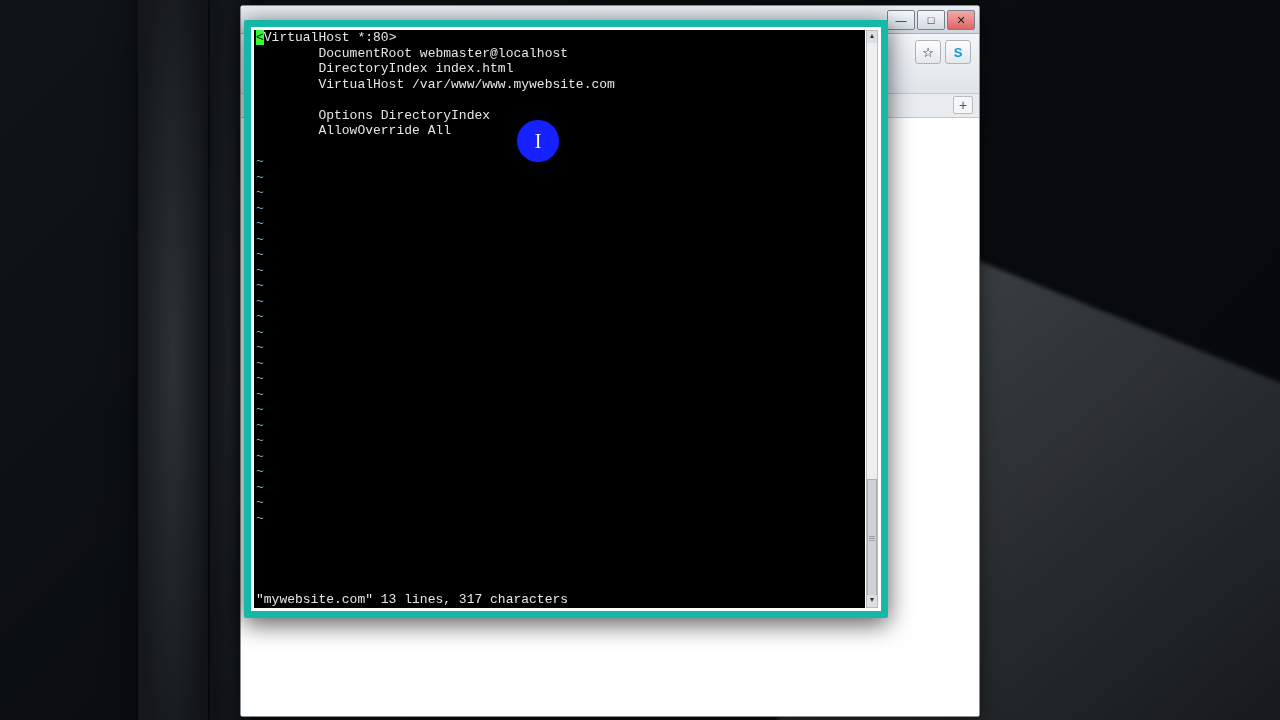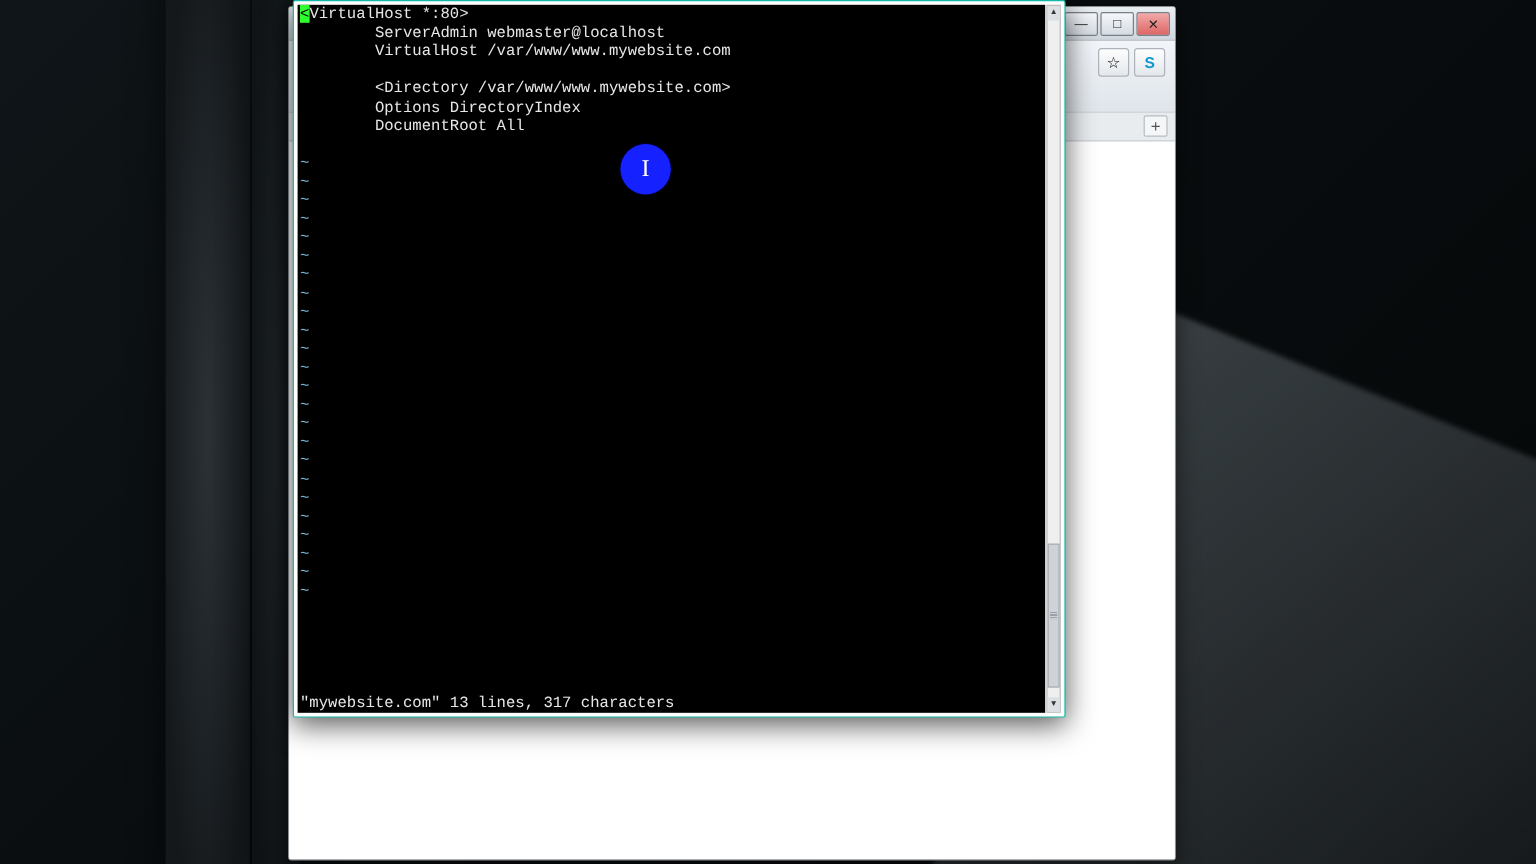--- a/index.html
+++ b/index.html
@@ -49,24 +49,24 @@
   }
   .tb-icons { position:absolute; right:8px; top:6px; display:flex; gap:4px;}
   .tb-icon { width:26px; height:24px; background:linear-gradient(#fdfdfd,#e4e8ec); border:1px solid #adb3b9; border-radius:3px; display:flex; align-items:center; justify-content:center; font-size:13px;}
   .tabstrip { position:absolute; left:0; right:0; top:88px; height:24px; background:#e8ecef; border-bottom:1px solid #c0c6cc;}
   .addtab { position:absolute; right:6px; top:2px; width:20px; height:18px; background:#f4f6f8; border:1px solid #b6bcc2; border-radius:2px; text-align:center; font-size:14px; line-height:16px; color:#555;}
   .browser-body { position:absolute; top:112px; left:0; right:0; bottom:0; background:#fff;}
 
   
   .terminal {
     position: absolute;
-    left: 244px; top: 0;
+    left: 244px; top: 20px;
     width: 644px; height: 598px;
     background: #fff;
-    border: 1px solid #14b8a6;
+    border: 7px solid #14b8a6;
     border-radius: 2px;
     box-shadow: 0 6px 24px rgba(0,0,0,.65);
   }
   .term-inner {
     position:absolute; left:3px; right:16px; top:3px; bottom:3px;
     background:#000;
     font-family: "Courier New", monospace;
     font-size: 13px; line-height: 15.5px;
     color:#e6e6e6;
     overflow:hidden;
@@ -117,26 +117,26 @@
   <div class="tabstrip">
     <div class="addtab">+</div>
   </div>
   <div class="browser-body"></div>
 </div>
 
 <div class="terminal">
   <div class="term-inner">
     <div id="term-lines">
         <div class="line"><span class="cursor">&lt;</span>VirtualHost *:80&gt;</div>
-        <div class="line">        ServerAdmin webmaster@localhost</div>
+        <div class="line">        DocumentRoot webmaster@localhost</div>
+        <div class="line">        DirectoryIndex index.html</div>
         <div class="line">        VirtualHost /var/www/www.mywebsite.com</div>
         <div class="line"> </div>
-        <div class="line">        &lt;Directory /var/www/www.mywebsite.com&gt;</div>
         <div class="line">        Options DirectoryIndex</div>
-        <div class="line">        DocumentRoot All</div>
+        <div class="line">        AllowOverride All</div>
         <div class="line"> </div>
         <div class="line tilde">~</div>
         <div class="line tilde">~</div>
         <div class="line tilde">~</div>
         <div class="line tilde">~</div>
         <div class="line tilde">~</div>
         <div class="line tilde">~</div>
         <div class="line tilde">~</div>
         <div class="line tilde">~</div>
         <div class="line tilde">~</div>

